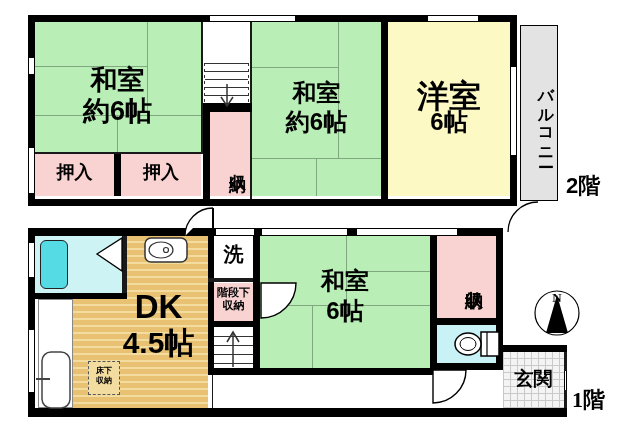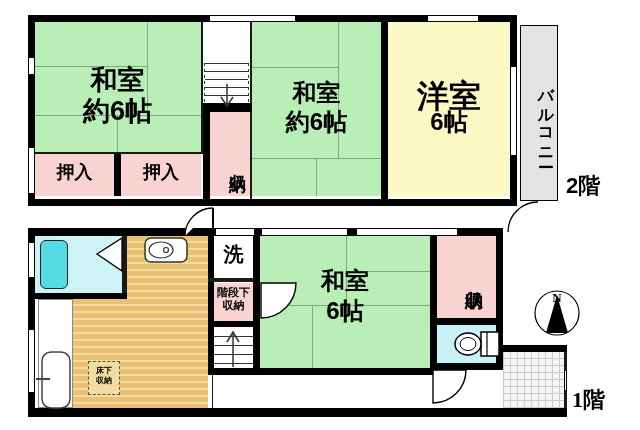--- a/index.html
+++ b/index.html
@@ -187,27 +187,30 @@
 
   <div class="lbl vtext" style="left:214px;top:133px;width:32px;height:58px;font-size:17px;">収納</div>
 
   <div class="lbl" style="left:566px;top:174px;font-size:22px;">2階</div>
 
   <div class="lbl" style="left:214px;top:244px;width:39px;font-size:20px;">洗</div>
 
   <div class="lbl" style="left:211px;top:287px;width:45px;font-size:11px;">階段下</div>
   <div class="lbl" style="left:211px;top:300px;width:45px;font-size:11px;">収納</div>
 
+  <div class="lbl" style="left:80px;top:290px;width:157px;font-size:33px;">DK</div>
+  <div class="lbl" style="left:80px;top:327px;width:157px;font-size:30px;">4.5帖</div>
 
   <div class="lbl" style="left:88px;top:367px;width:32px;font-size:8px;">床下</div>
   <div class="lbl" style="left:88px;top:377px;width:32px;font-size:8px;">収納</div>
 
   <div class="lbl" style="left:260px;top:268px;width:170px;font-size:24px;">和室</div>
   <div class="lbl" style="left:260px;top:298px;width:170px;font-size:24px;">6帖</div>
 
   <div class="lbl vtext" style="left:449px;top:248px;width:34px;height:60px;font-size:18px;">収納</div>
 
+  <div class="lbl" style="left:503px;top:369px;width:61px;font-size:19px;">玄関</div>
 
   <div class="lbl" style="left:572px;top:388px;font-size:22px;font-family:Liberation Serif, serif;">1階</div>
 
   <div class="lbl" style="left:549px;top:291px;width:16px;font-size:13px;font-family:'Liberation Serif',serif;">N</div>
 
 </div>
 
 </body></html>

